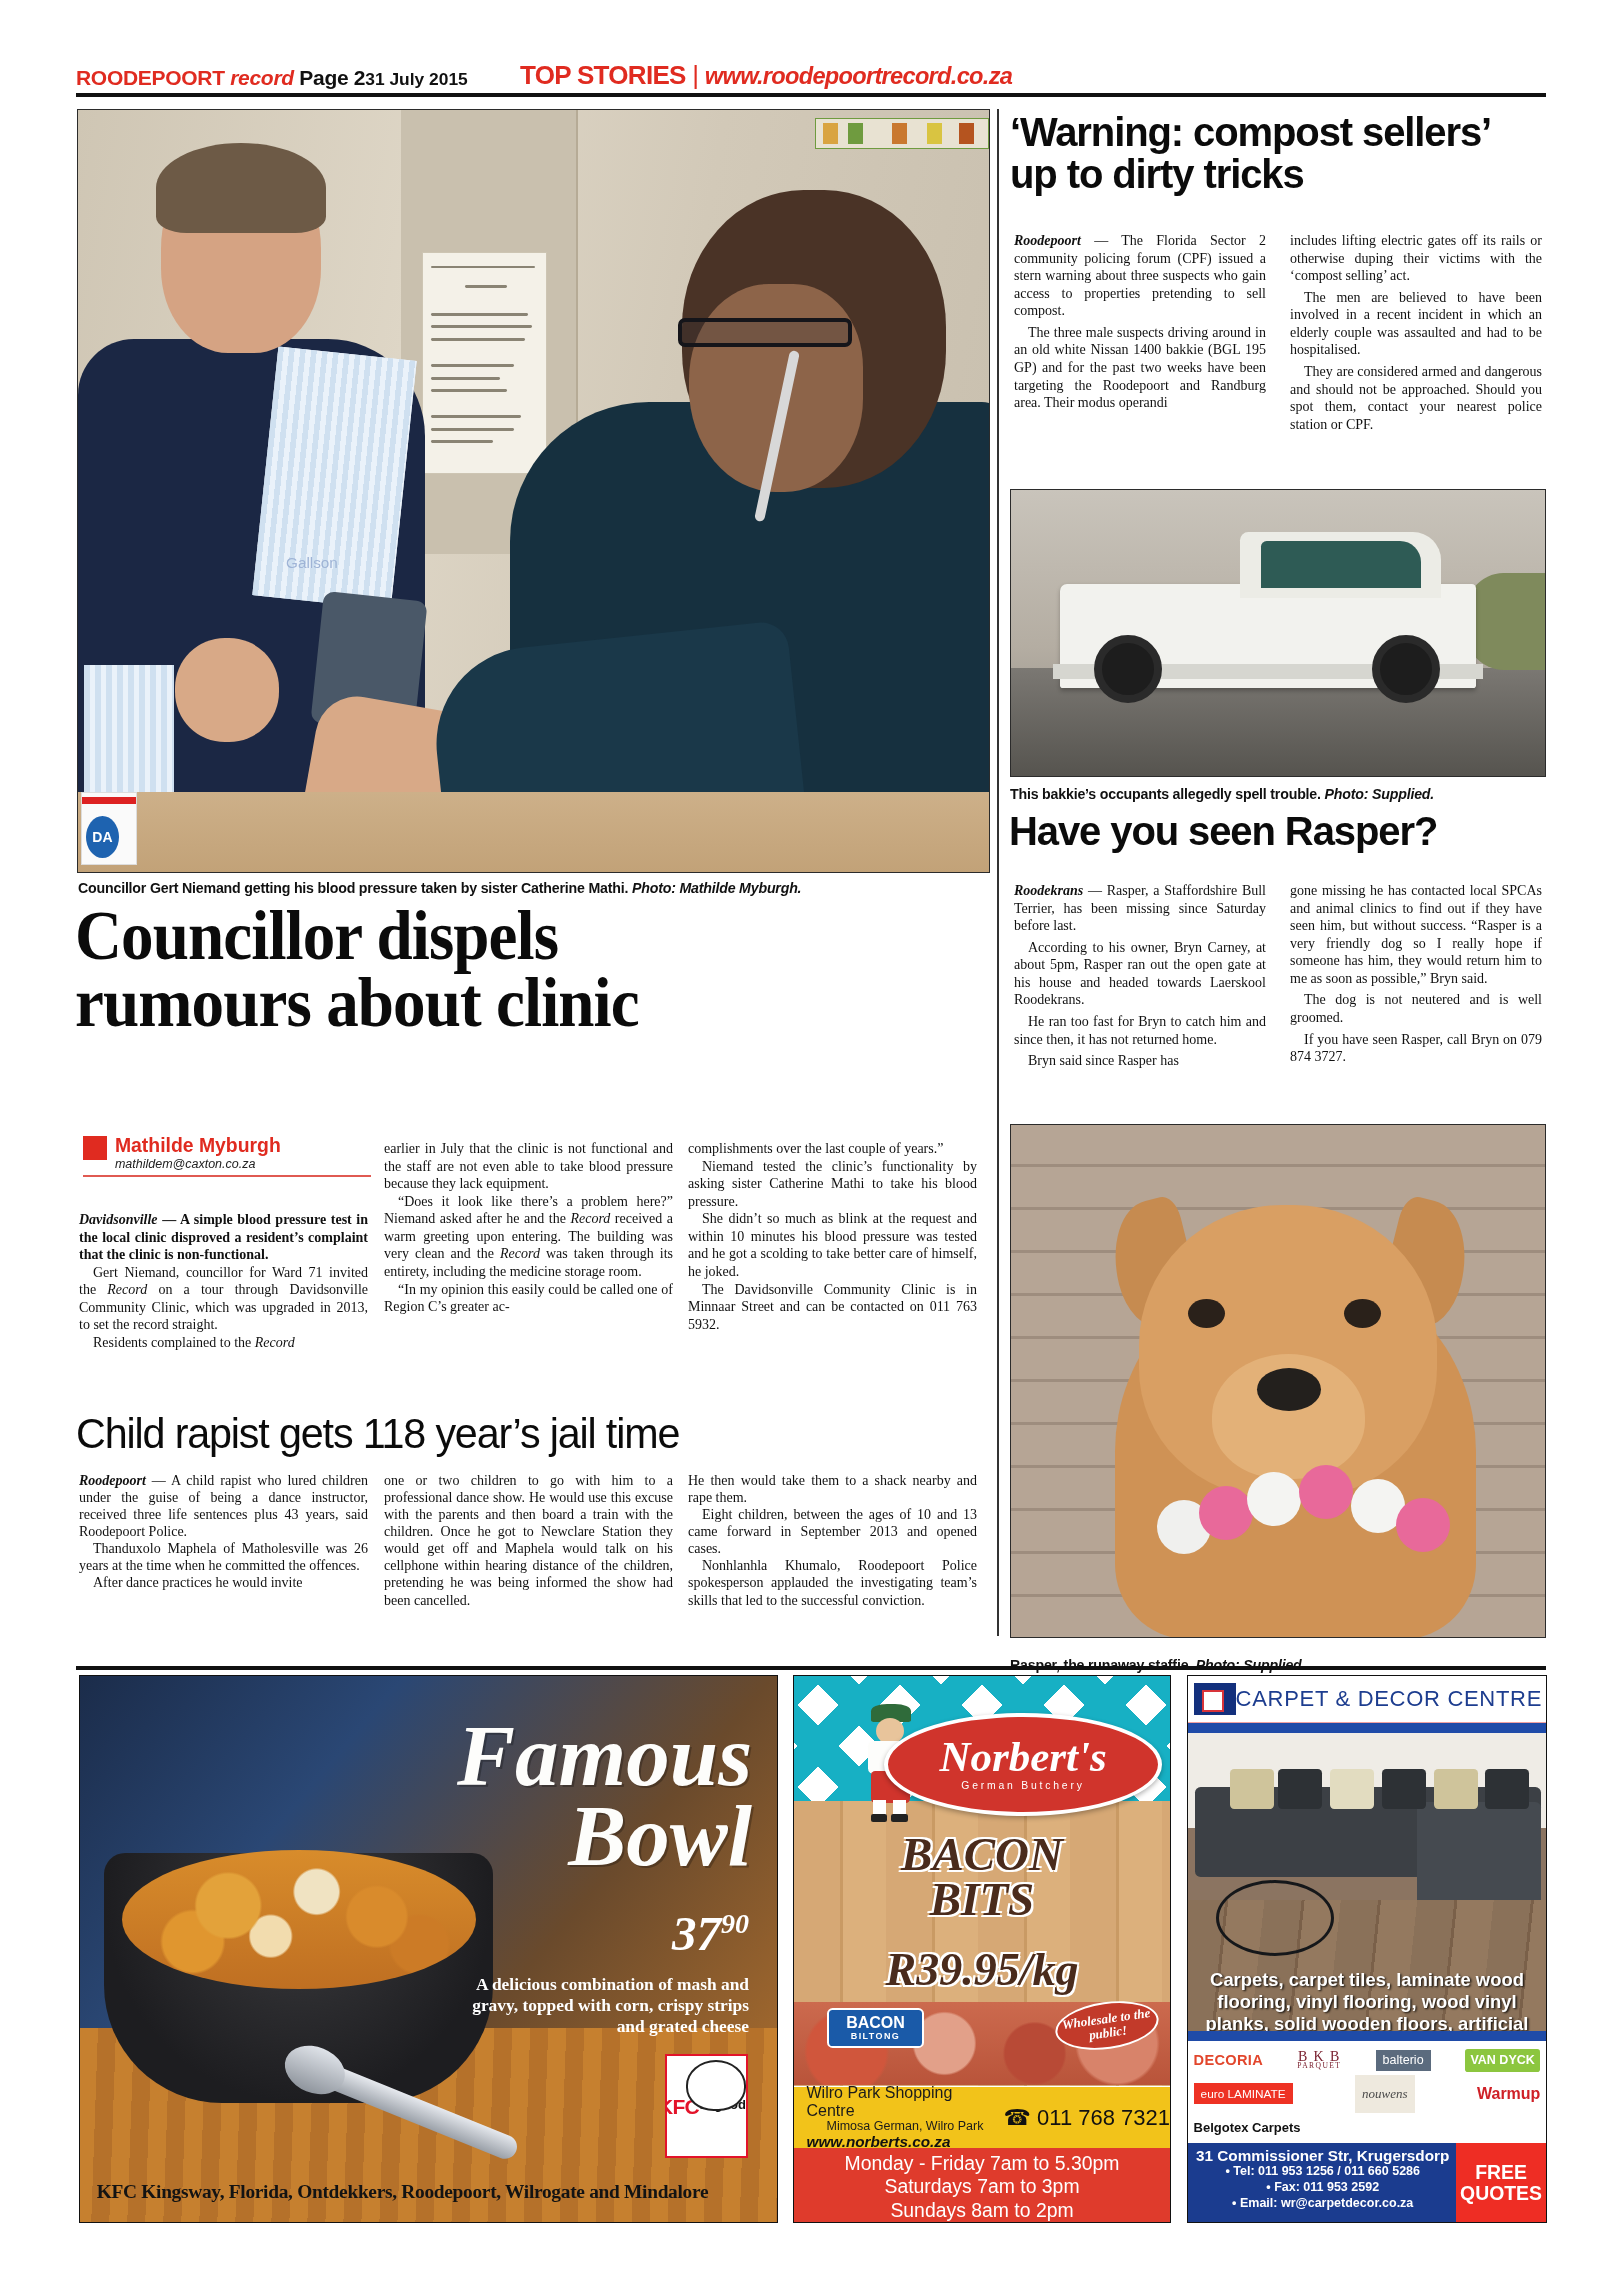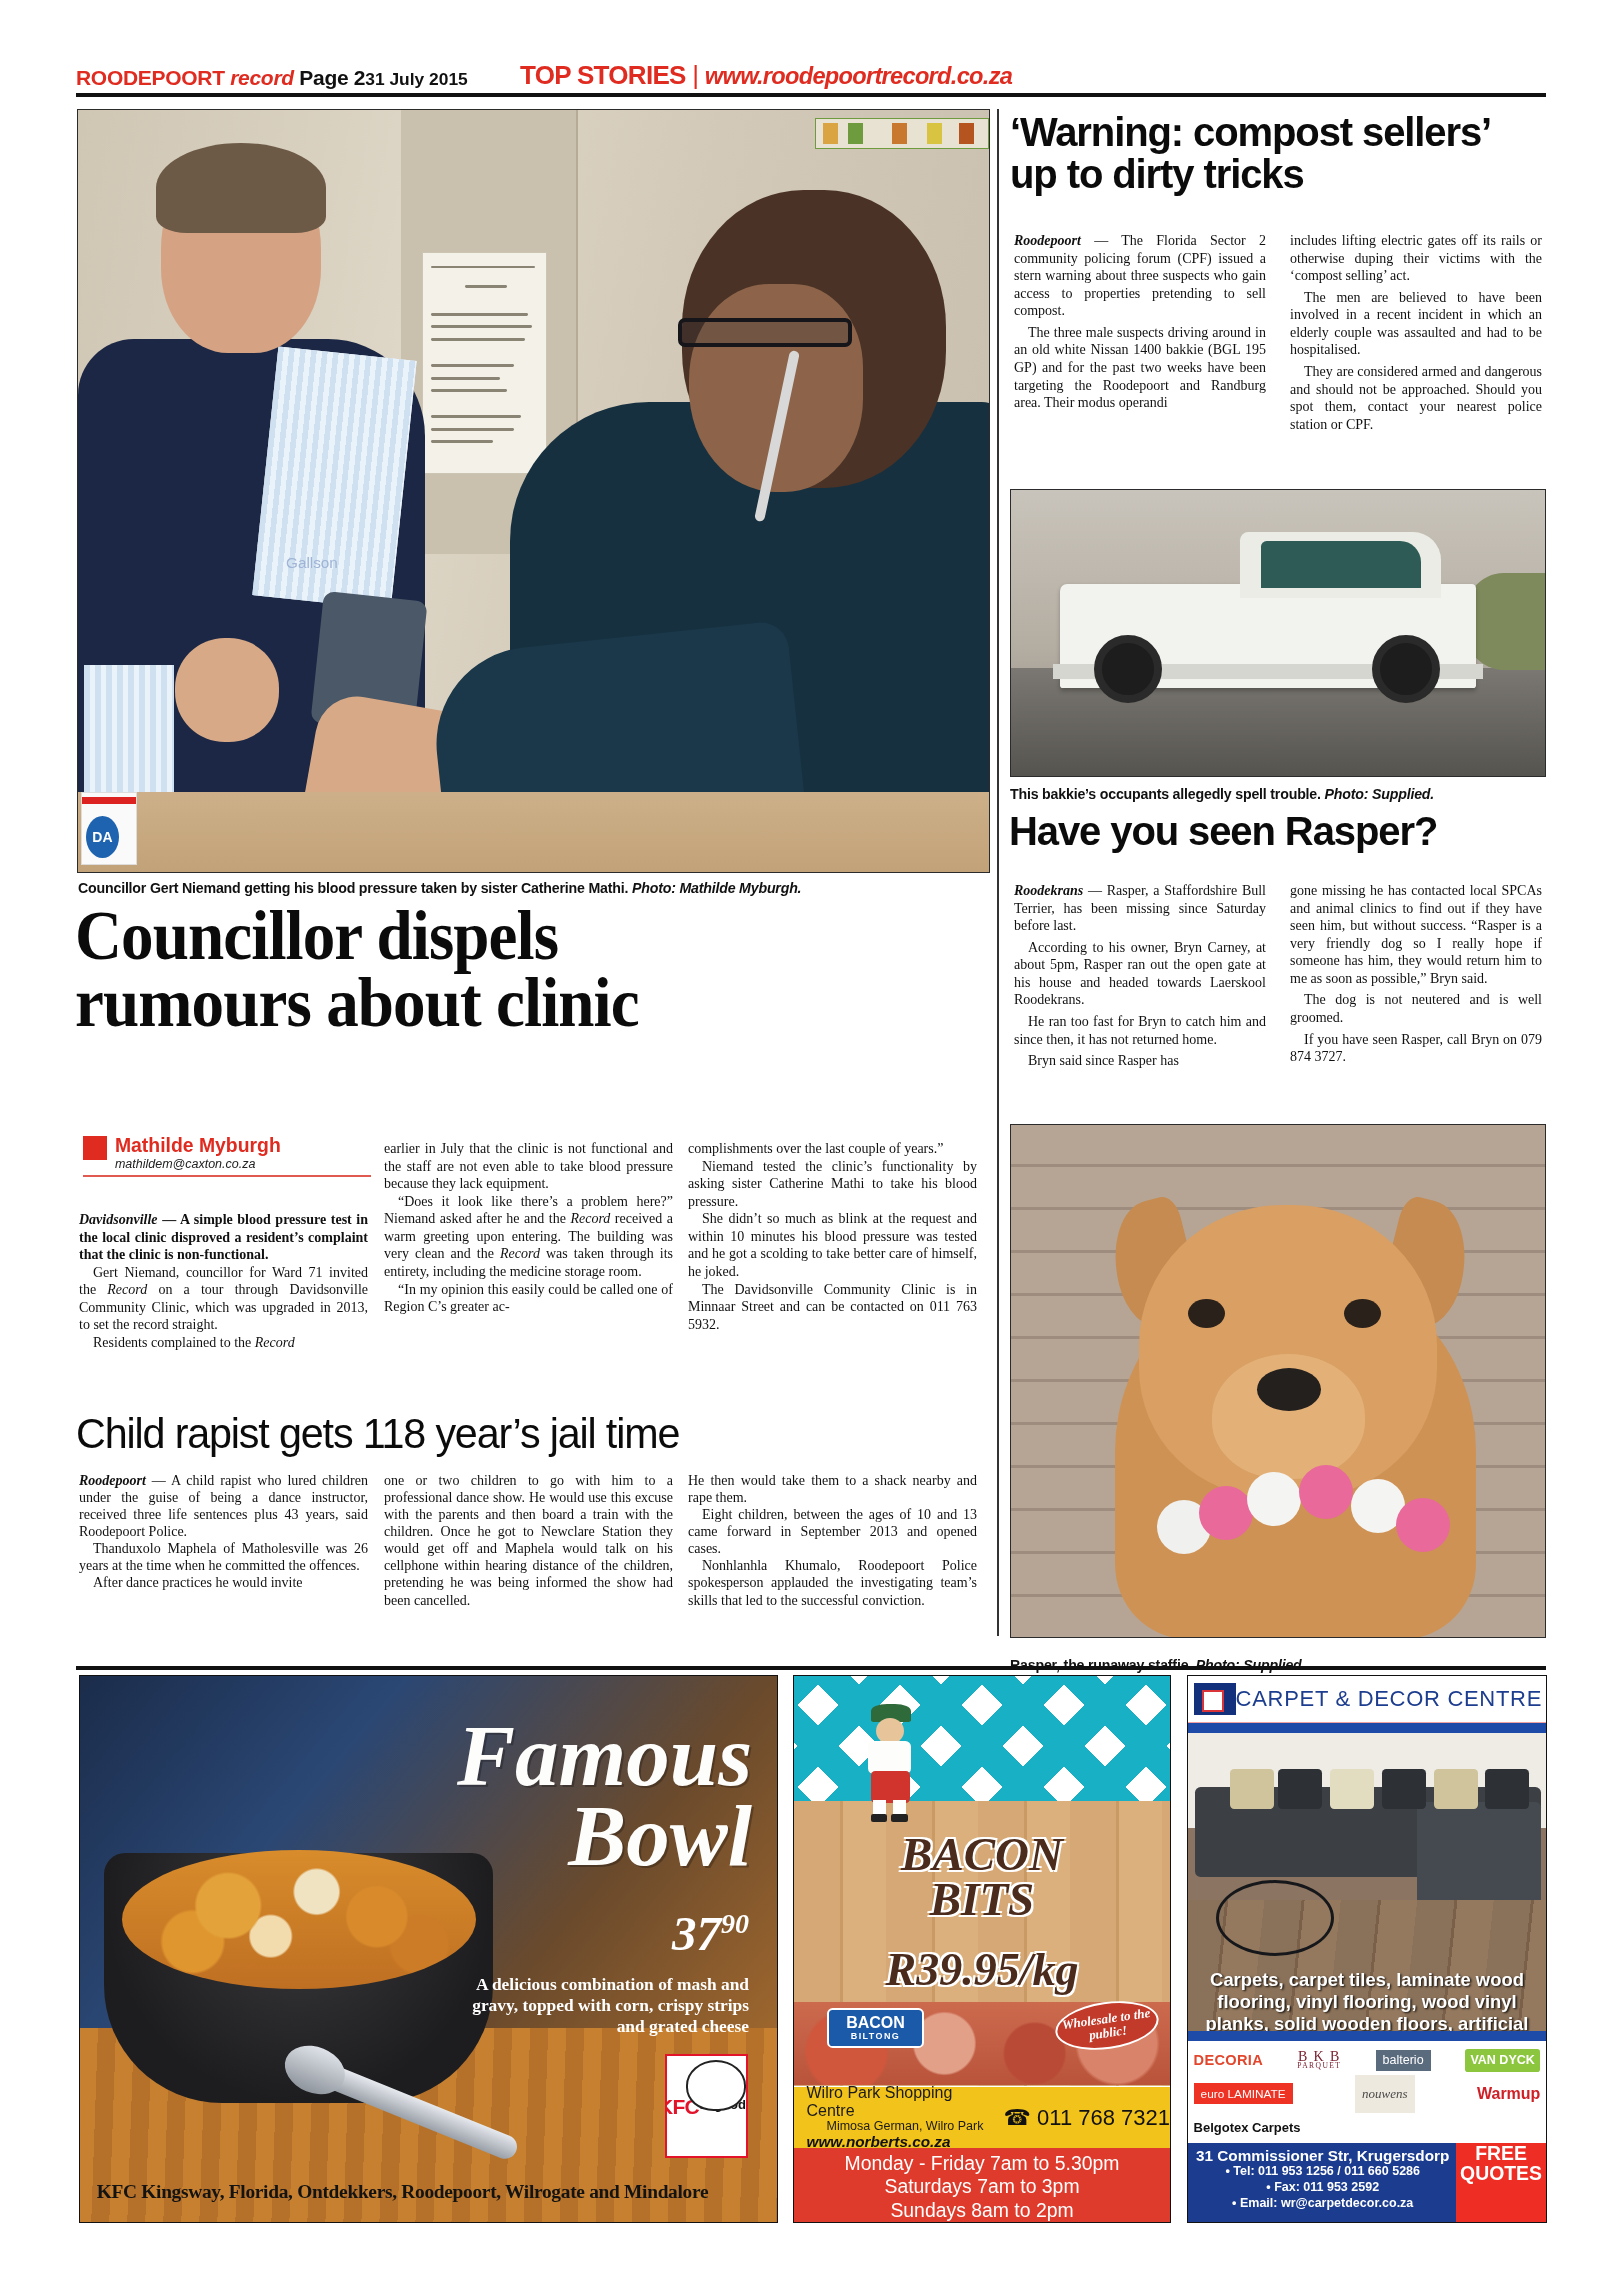--- a/index.html
+++ b/index.html
@@ -313,21 +313,21 @@
   .bg3 { background:#5b6b7e; color:#fff; font-family:"Liberation Sans", sans-serif; font-size:12.5px; padding:3.5px 7px; white-space:nowrap;}
   .bg4 { background:#8cc63f; color:#fff; font-family:"Liberation Sans", sans-serif; font-weight:bold; font-size:12.5px; padding:4.2px 5.6px; border-radius:2.8px; white-space:nowrap;}
   .bg5 { background:#ee3224; color:#fff; font-family:"Liberation Sans", sans-serif; font-size:11.8px; padding:3.5px 7px; white-space:nowrap;}
   .bg6 { background:#eee9de; color:#4a4a4a; font-family:"Liberation Serif", serif; font-style:italic; font-size:13px; padding:11px 7px;}
   .bg7 { font-family:"Liberation Sans", sans-serif; font-weight:bold; font-size:16px; color:#cf2027; white-space:nowrap;}
   .bg8 { font-family:"Liberation Sans", sans-serif; font-weight:bold; font-size:13px; color:#111; white-space:nowrap;}
   .car-foot { position:absolute; left:0; bottom:0; width:100%; height:79px; background:#1b3c8f; display:flex;}
   .car-addr { flex:1; padding:4.2px 4.2px 0 5.6px; text-align:center;}
   .car-addr .a1 { font-family:"Liberation Sans", sans-serif; font-weight:bold; font-size:15.3px; color:#fff; line-height:1.12;}
   .car-addr .a2 { font-family:"Liberation Sans", sans-serif; font-weight:bold; font-size:12.5px; color:#fff; line-height:1.25;}
-  .car-free { width:90px; background:#ee2d24; display:flex; flex-direction:column; align-items:center; }
+  .car-free { width:90px; background:#ee2d24; display:flex; flex-direction:column; align-items:center; justify-content:center;}
   .car-free div { font-family:"Liberation Sans", sans-serif; font-weight:bold; font-size:19.4px; color:#fff; line-height:1.05;}
 </style>
 </head>
 <body>
 
 <div class="page">
 
   <div class="masthead">
     <div class="mh-left">
       <span class="brand">ROODEPOORT</span>
@@ -557,20 +557,24 @@
     <div class="nor-man">
       <div class="hat"></div>
         <div class="hd"></div>
         <div class="sh"></div>
         <div class="pt"></div>
       <div class="lg lg1"></div>
         <div class="lg lg2"></div>
         <div class="bt bt1"></div>
         <div class="bt bt2"></div>
     </div>
+    <div class="nor-oval">
+      <div class="nm">Norbert's</div>
+      <div class="gb">German Butchery</div>
+    </div>
     <div class="nor-bacon">
       <span>BACON</span><br>
       <span>BITS</span>
     </div>
     <div class="nor-price">R39.95/kg</div>
     <div class="nor-meat"></div>
     <div class="nor-bbadge">
       <div class="b1">BACON</div>
       <div class="b2">BILTONG</div>
     </div>

